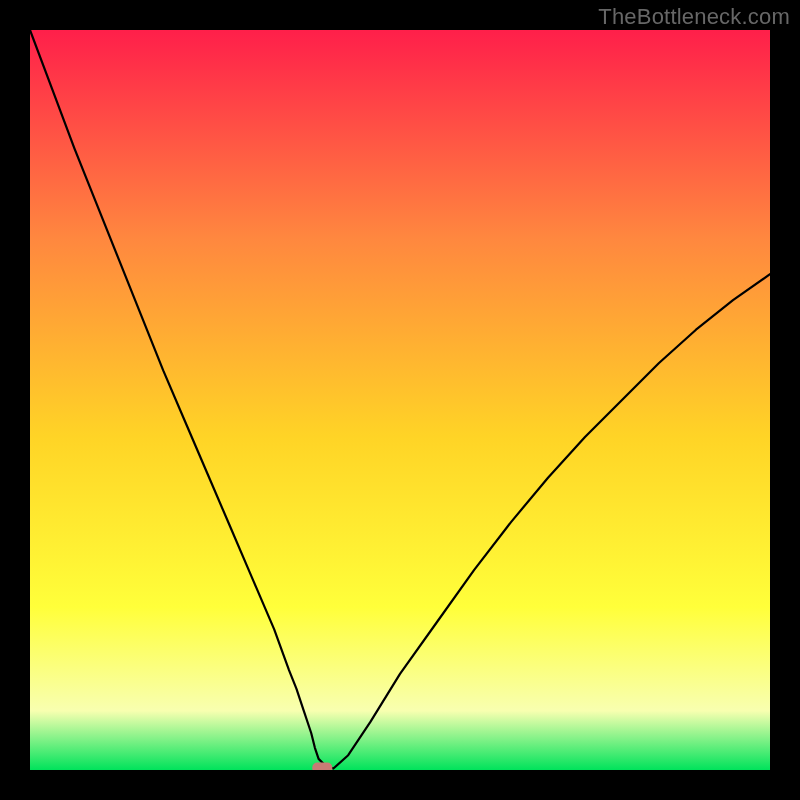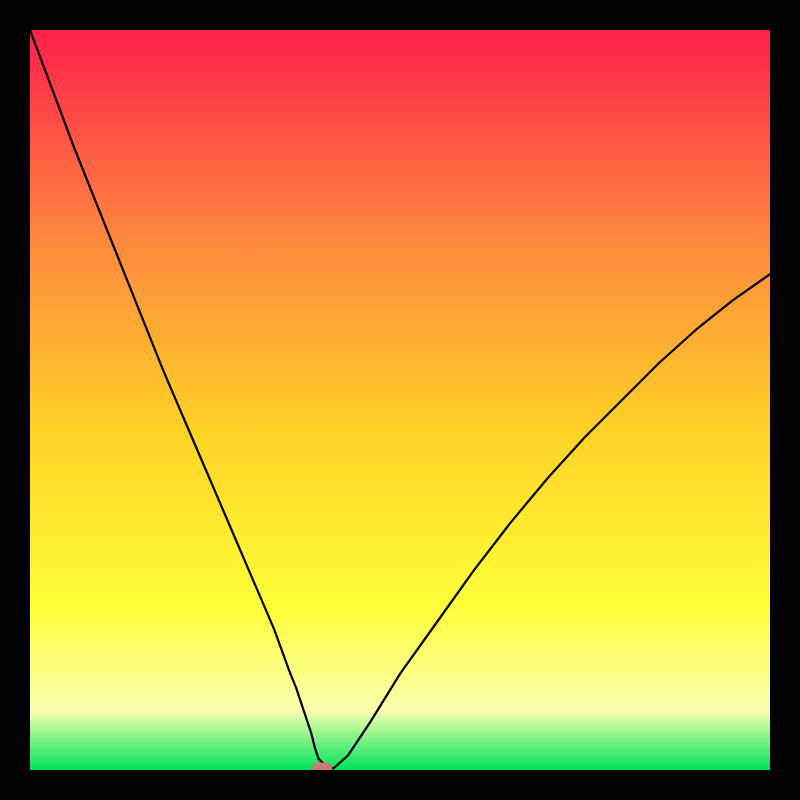--- a/index.html
+++ b/index.html
@@ -45,20 +45,21 @@
   .marker {
     fill: #c87c75;
     stroke: none;
   }
 </style>
 </head>
 <body>
 
 <div class="frame">
 
+  <div class="watermark">TheBottleneck.com</div>
 
   <svg class="plot" viewBox="0 0 740 740" preserveAspectRatio="none">
     <defs>
       <linearGradient id="bg-grad" x1="0" y1="0" x2="0" y2="1">
         <stop offset="0%" stop-color="#ff1f4a"></stop>
         <stop offset="28%" stop-color="#ff873f"></stop>
         <stop offset="55%" stop-color="#ffd426"></stop>
         <stop offset="78%" stop-color="#ffff3a"></stop>
         <stop offset="92%" stop-color="#f8ffb0"></stop>
         <stop offset="100%" stop-color="#00e35b"></stop>

